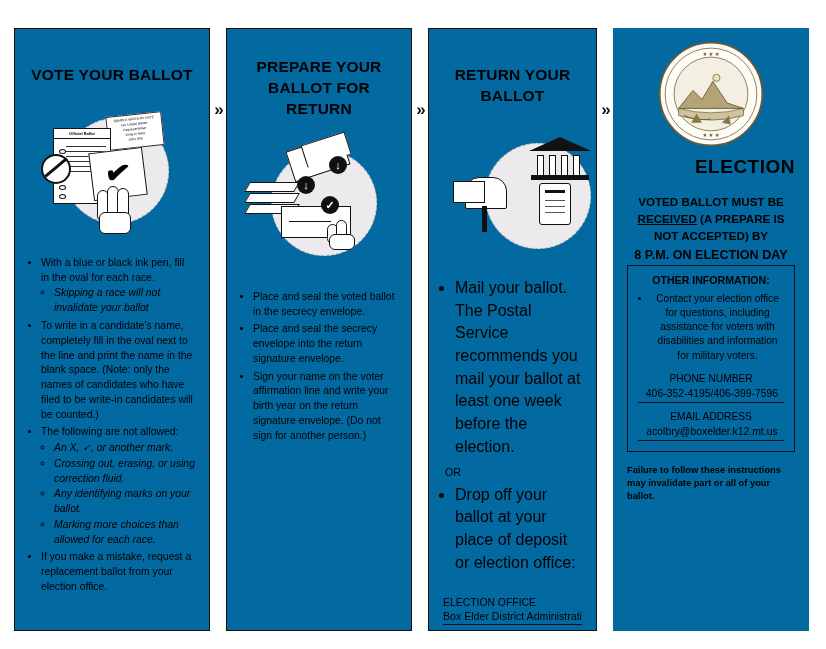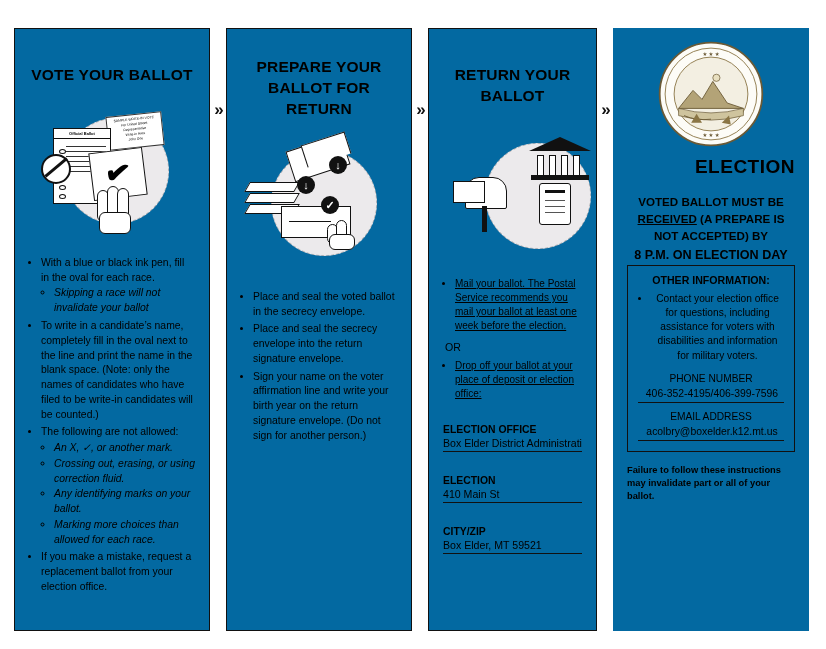--- a/index.html
+++ b/index.html
@@ -289,32 +289,32 @@
     margin-bottom: 3px;
     list-style-type: disc;
   }
   ul.sub {
     margin: 1px 0 1px 0;
     padding-left: 13px;
     list-style-type: circle;
     font-style: italic;
   }
   ul.sub > li { margin-bottom: 1px; }
-  .p3-text ul.bullets { font-size: 10px; text-decoration: underline; }
+  .p3-text ul.bullets { font-size: 16px; }
   .or-line {
     font-size: 10.6px;
     margin: 7px 0 6px 2px;
   }
 
   
   .field {
     margin-top: 8px;
     font-size: 10.4px;
   }
-  .field .lbl { font-weight: bold; margin-top: 23px; }
+  .field .lbl { font-weight: normal; margin-top: 23px; }
   .field .val {
     margin-top: 2px;
     border-bottom: 1.2px solid #111;
     padding-bottom: 2px;
     font-size: 10.6px;
     white-space: nowrap;
     overflow: hidden;
   }
 
   

